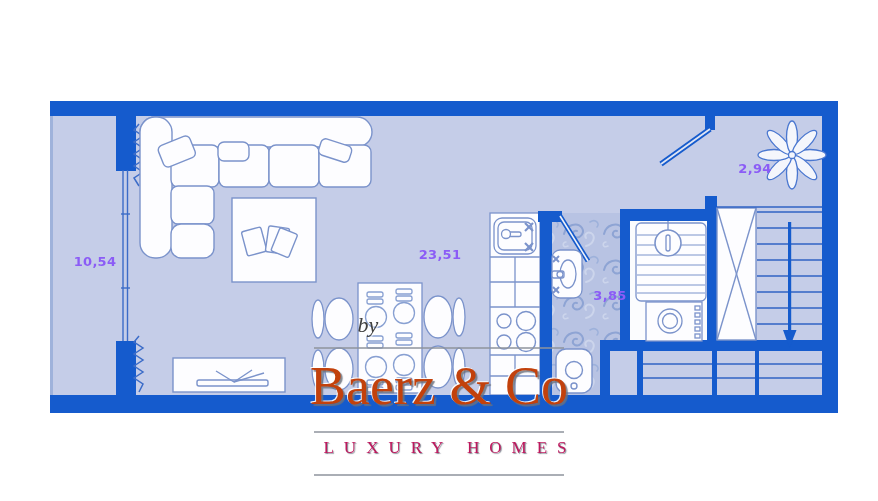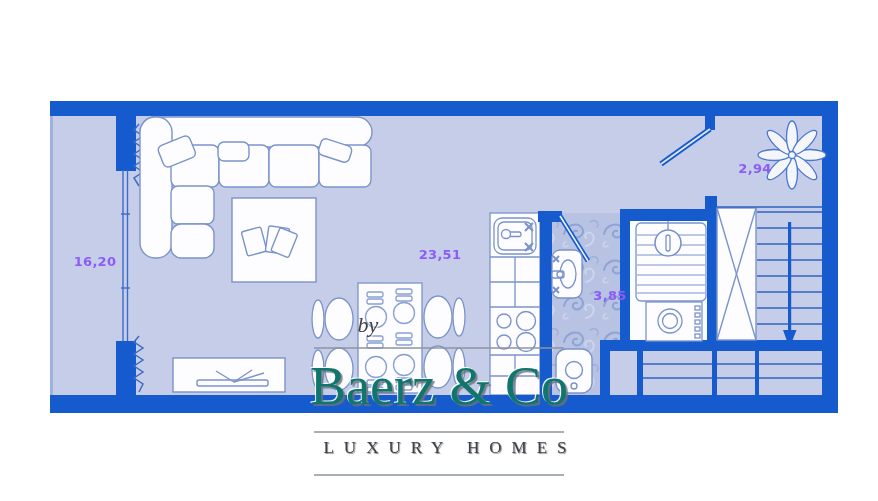--- a/index.html
+++ b/index.html
@@ -8,24 +8,24 @@
   #planSvg{position:absolute;left:0;top:0;}
   .room-label{position:absolute;font-size:13px;font-weight:700;color:#8b5cf6;
               letter-spacing:.3px;text-align:center;width:52px;}
   
   .wm{position:absolute;text-align:center;pointer-events:none;}
   .wm-by{left:338px;top:312px;width:60px;font-family:"Liberation Serif",serif;
          font-style:italic;font-size:22px;color:#404040;
          text-shadow:1px 1px 1px rgba(255,255,255,.9);}
   .wm-rule{position:absolute;left:314px;width:250px;height:2px;background:#8e939c;opacity:.75;}
   .wm-brand{left:294px;top:350px;width:290px;font-family:"Liberation Serif",serif;
-            font-size:54px;line-height:1.35;color:#0f766e;
+            font-size:54px;line-height:1.35;color:#c2410c;
             text-shadow:2px 2px 1px rgba(108,114,126,.85),-1px -1px 0 rgba(255,255,255,.9);}
   .wm-tagline{left:304px;top:438px;width:280px;font-family:"Liberation Serif",serif;
-              font-size:17px;letter-spacing:10px;padding-left:6px;color:#404040;
+              font-size:17px;letter-spacing:10px;padding-left:6px;color:#be185d;
               text-shadow:1px 1px 1px rgba(120,126,138,.9);white-space:nowrap;}
 </style>
 </head>
 <body>
 
 <div id="stage">
 
 <svg id="planSvg" width="878" height="501" viewBox="0 0 878 501">
   <defs>
     <pattern id="swirlpat" width="40" height="36" patternUnits="userSpaceOnUse">
@@ -265,21 +265,21 @@
     <ellipse cx="810" cy="155" rx="16" ry="5.5" transform="rotate(90 792 155)"></ellipse>
     <ellipse cx="810" cy="155" rx="16" ry="5.5" transform="rotate(135 792 155)"></ellipse>
     <ellipse cx="810" cy="155" rx="16" ry="5.5" transform="rotate(180 792 155)"></ellipse>
     <ellipse cx="810" cy="155" rx="16" ry="5.5" transform="rotate(225 792 155)"></ellipse>
     <ellipse cx="810" cy="155" rx="16" ry="5.5" transform="rotate(270 792 155)"></ellipse>
     <ellipse cx="810" cy="155" rx="16" ry="5.5" transform="rotate(315 792 155)"></ellipse>
     <circle cx="792" cy="155" r="3.5"></circle>
   </g>
 </svg>
 
-  <div class="room-label" style="left:69px;top:254px;">16,20</div>
+  <div class="room-label" style="left:69px;top:254px;">10,54</div>
   <div class="room-label" style="left:414px;top:211px;margin-top:36px;">23,51</div>
   <div class="room-label" style="left:584px;top:288px;">3,85</div>
   <div class="room-label" style="left:729px;top:161px;">2,94</div>
 
   <div>
     <div class="wm wm-by">by</div>
     <div class="wm-rule" style="top:347px;"></div>
     <div class="wm wm-brand">Baerz &amp; Co</div>
     <div class="wm-rule" style="top:431px;"></div>
     <div class="wm wm-tagline">LUXURY HOMES</div>

